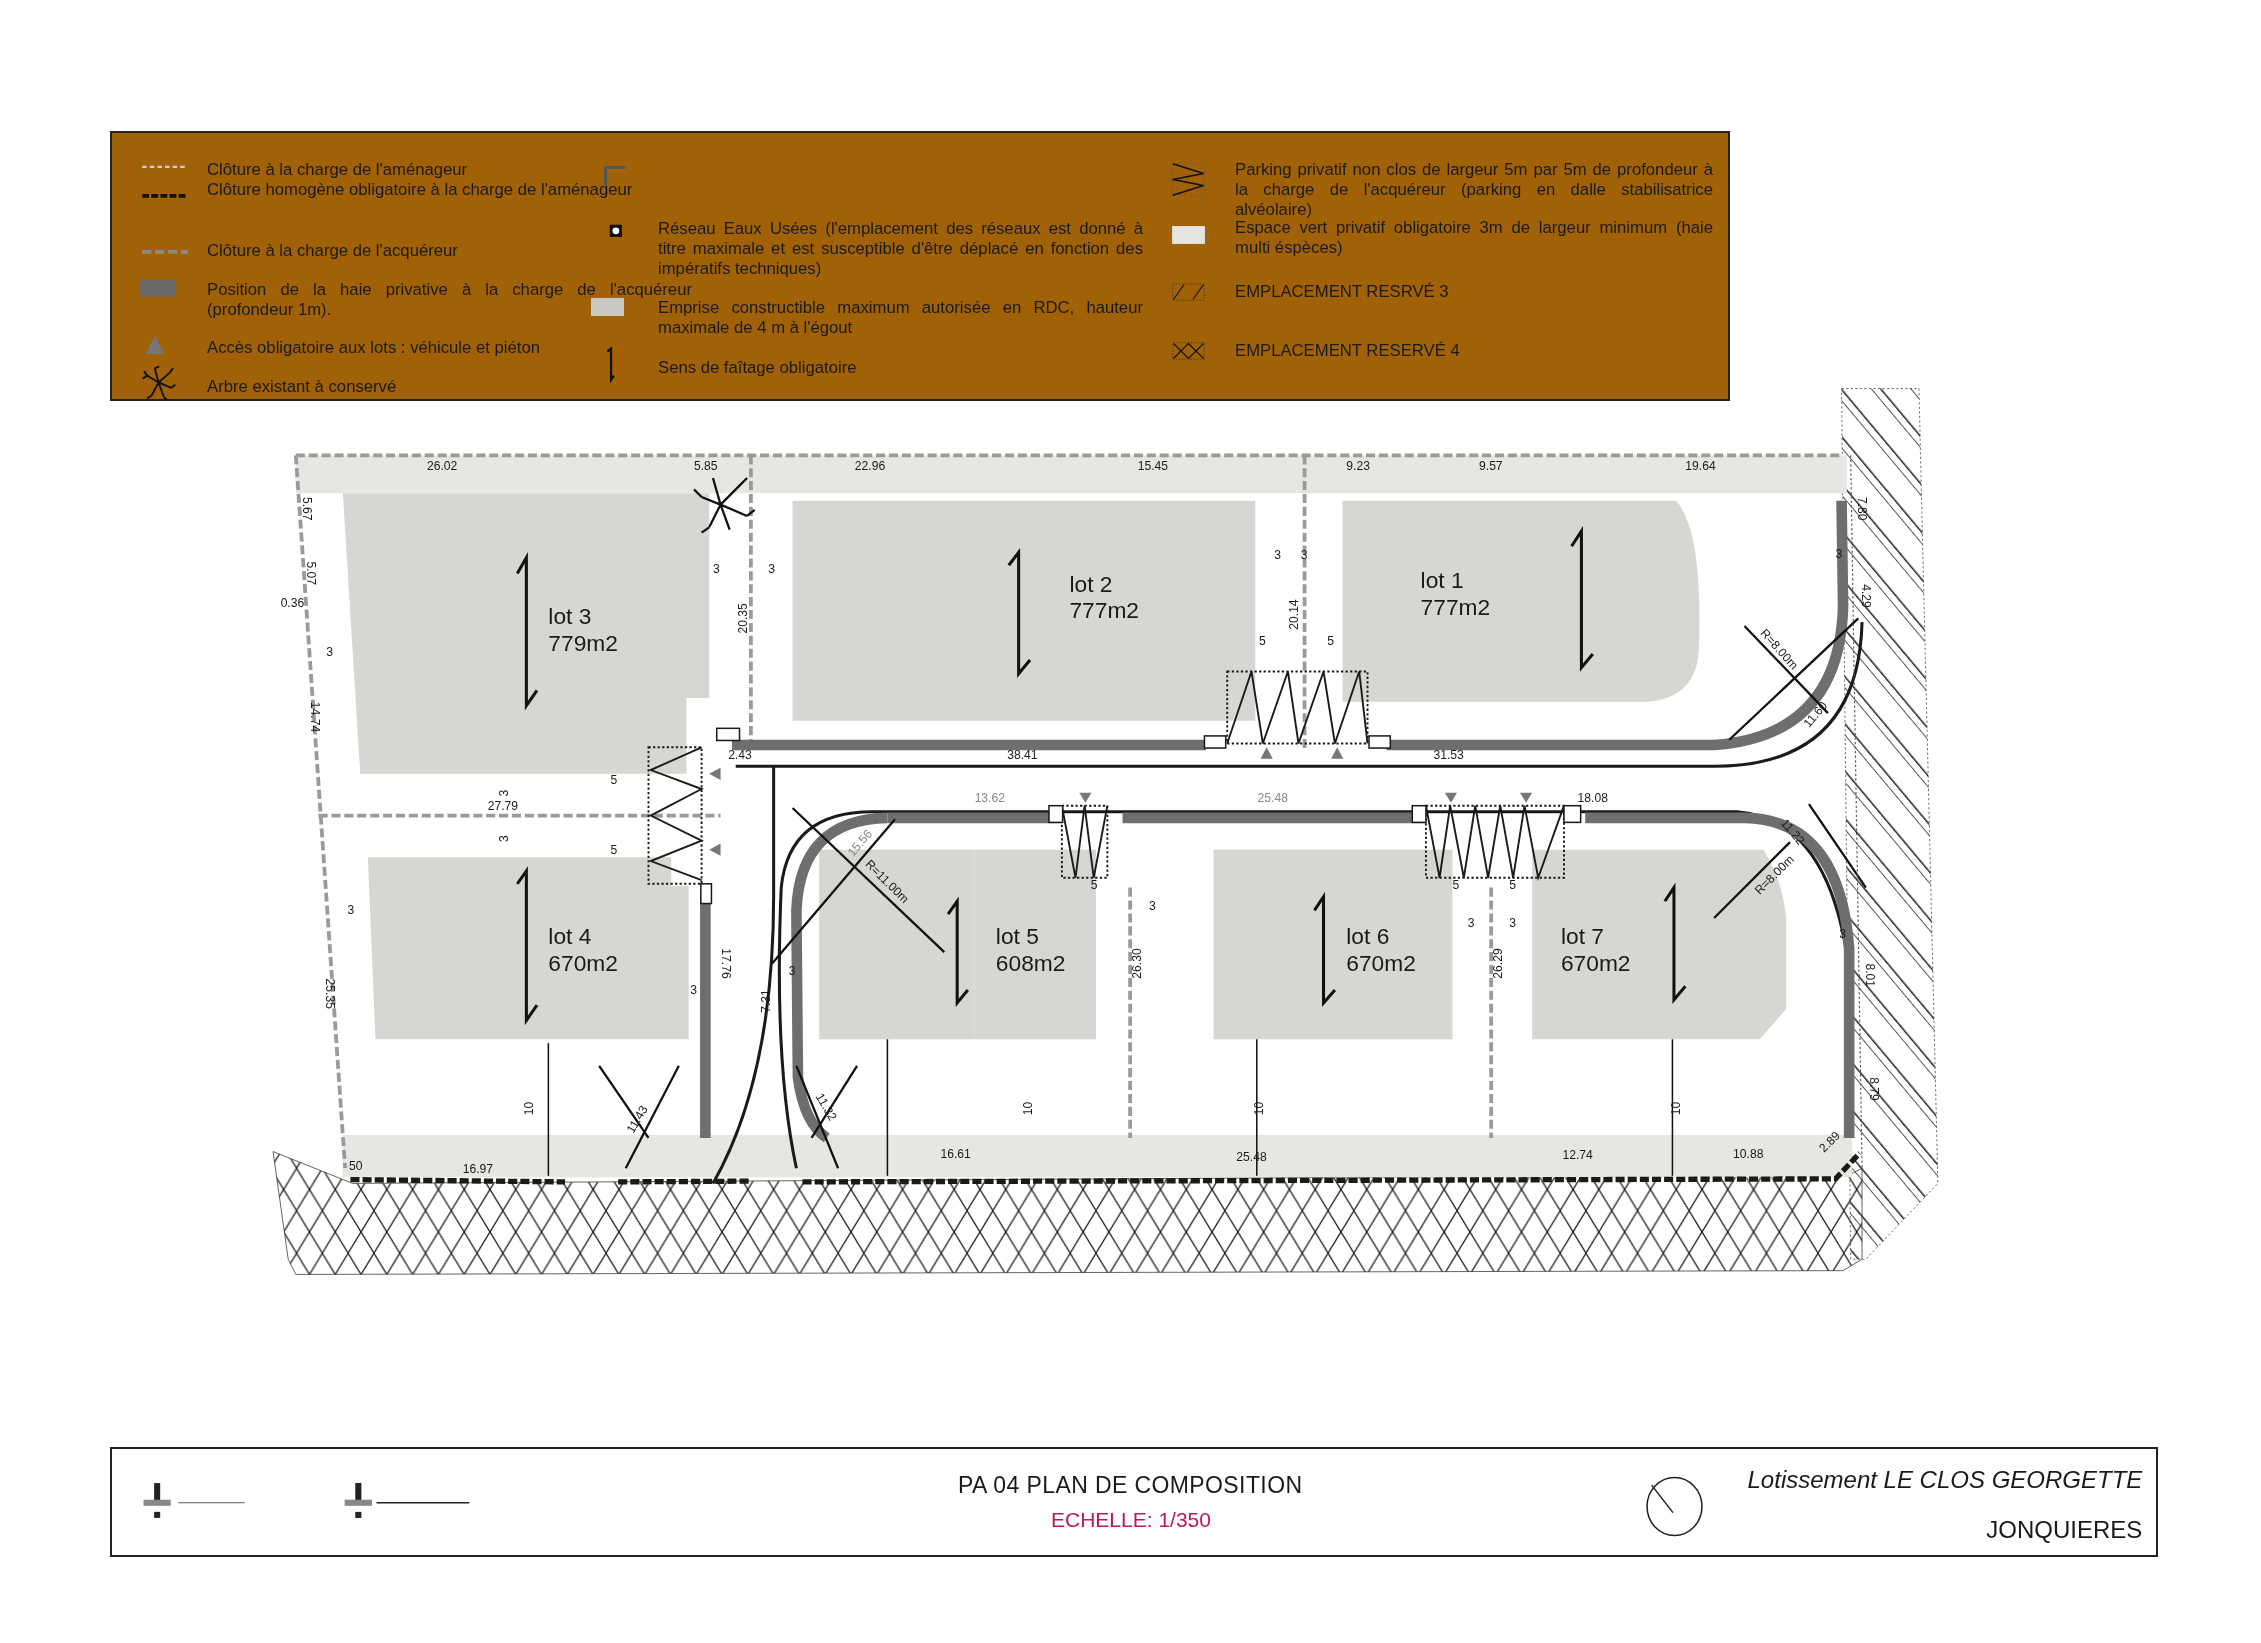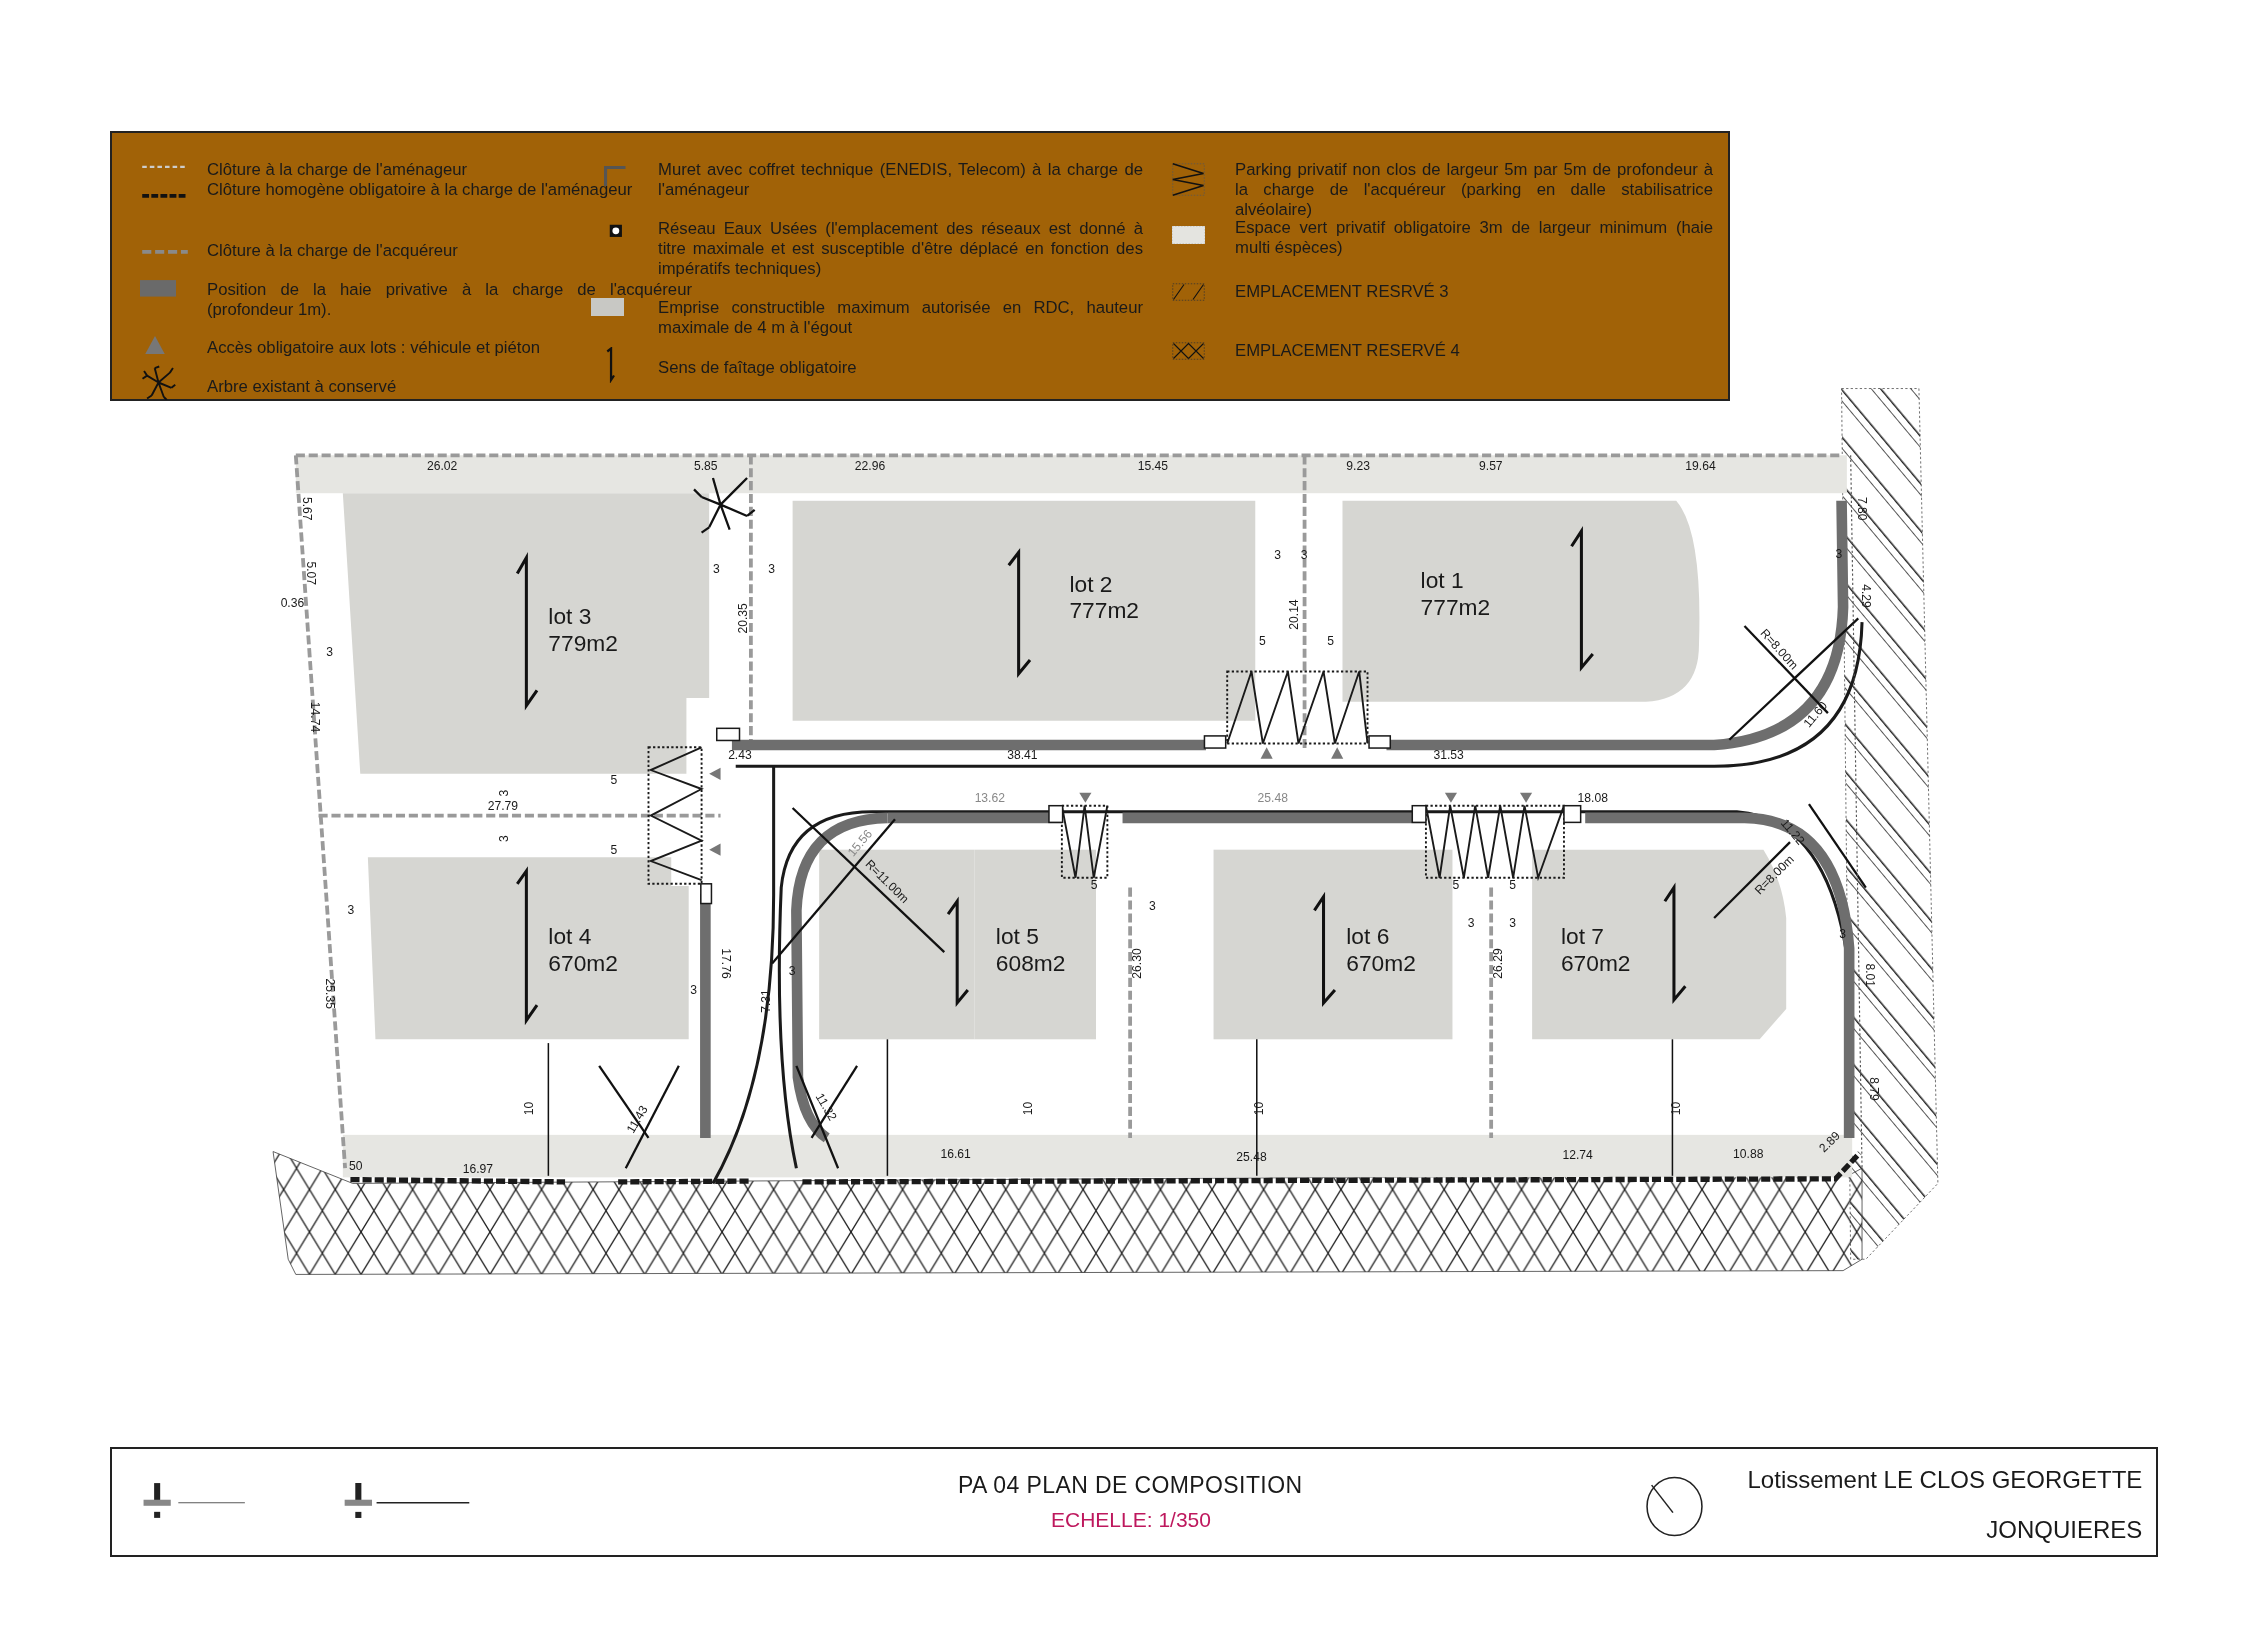--- a/index.html
+++ b/index.html
@@ -7,21 +7,21 @@
          font-family: "Liberation Sans", sans-serif; color: #1a1a1a; }
   .legend { position: absolute; left: 110px; top: 131px; width: 1620px; height: 270px;
             border: 2.3px solid #222; box-sizing: border-box; background: #a16207; }
   .legend-item { position: absolute; font-size: 16.7px; line-height: 20px; text-align: justify; }
   .legend-sym { position: absolute; }
   .plan { position: absolute; left: 0; top: 0; }
   .title-block { position: absolute; left: 110px; top: 1447px; width: 2048px; height: 110px;
                  border: 2.3px solid #222; box-sizing: border-box; background: #fff; }
   .tb-title { position: absolute; left: 846px; top: 23px; font-size: 23px; letter-spacing: 0.4px; }
   .tb-scale { position: absolute; left: 939px; top: 59px; font-size: 21px; color: #be185d; }
-  .tb-project { position: absolute; right: 13.7px; top: 16.7px; font-size: 24px; }
+  .tb-project { position: absolute; right: 13.7px; top: 16.7px; font-size: 24px; font-style: italic; }
   .tb-city { position: absolute; right: 13.7px; top: 67px; font-size: 24px; margin-left: 12px; }
   svg text { font-family: "Liberation Sans", sans-serif; }
 </style>
 </head>
 <body>
 
 <div class="legend">
 
   <svg class="legend-sym" style="left:30px;top:30px" width="46" height="7.6" viewBox="0 0 60 10">
     <line x1="0" y1="5" x2="60" y2="5" stroke="#ccc" stroke-width="3" stroke-dasharray="6 4"></line>
@@ -46,21 +46,20 @@
   <svg class="legend-sym" style="left:29px;top:232px" width="35" height="35" viewBox="0 0 46 46">
     <g stroke="#111" stroke-width="2.5" fill="none">
       <path d="M23 23 L8 14 M23 23 L38 10 M23 23 L40 30 M23 23 L14 40 M23 23 L30 42 M23 23 L18 4 M8 14 L4 8 M8 14 L2 18 M38 10 L42 4 M40 30 L45 26 M14 40 L8 44 M30 42 L34 46 M18 4 L24 2"></path>
     </g>
     </svg>
   <div class="legend-item" style="left:95px;top:244px;width:485px">Arbre existant à conservé</div>
 
   <svg class="legend-sym" style="left:492px;top:33px" width="23" height="20" viewBox="0 0 30 26">
     <path d="M2 26 L2 2 L28 2" stroke="#555" stroke-width="4" fill="none"></path>
     </svg>
-  <div class="legend-item" style="left:546px;top:27px;width:485px">Muret avec coffret technique (ENEDIS, Telecom) à la charge de l'aménageur</div>
   <svg class="legend-sym" style="left:497px;top:91px" width="13.7" height="13.7" viewBox="0 0 18 18">
     <rect x="1" y="1" width="16" height="16" fill="#111"></rect>
       <circle cx="9" cy="9" r="4.5" fill="#fff"></circle>
     </svg>
   <div class="legend-item" style="left:546px;top:86px;width:485px">Réseau Eaux Usées (l'emplacement des réseaux est donné à titre maximale et est susceptible d'être déplacé en fonction des impératifs techniques)</div>
   <svg class="legend-sym" style="left:479px;top:165px" width="33" height="18" viewBox="0 0 44 24">
     <rect x="0" y="0" width="44" height="24" fill="#c8c8c4"></rect>
     </svg>
   <div class="legend-item" style="left:546px;top:165px;width:485px">Emprise constructible maximum autorisée en RDC, hauteur maximale de 4 m à l'égout</div>
   <svg class="legend-sym" style="left:493px;top:214px" width="10.6" height="36" viewBox="0 0 14 48">

